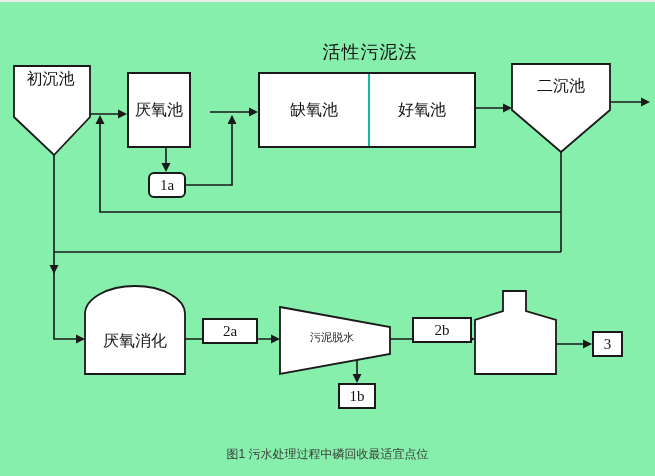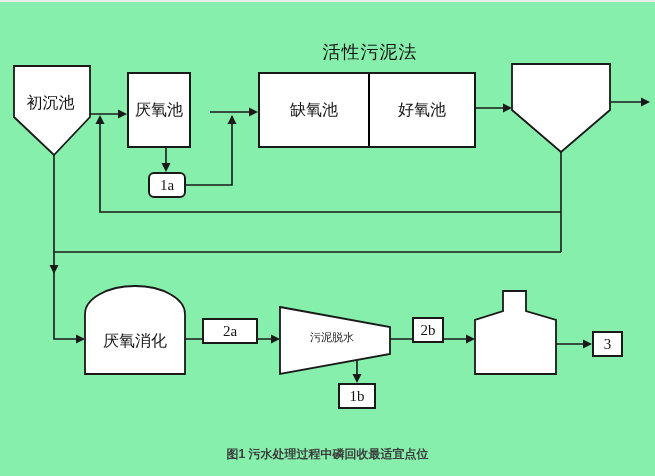--- a/index.html
+++ b/index.html
@@ -5,26 +5,26 @@
   * { margin: 0; padding: 0; box-sizing: border-box; }
   html, body { width: 655px; height: 476px; background: #ffffff; overflow: hidden; }
   body { font-family: "Liberation Serif", "DejaVu Serif", serif; }
   .canvas { position: relative; width: 655px; height: 476px; background: #86efac; border-top: 2px solid #ececec; }
   .flow-svg { position: absolute; left: 0; top: 0; }
   .lbl { position: absolute; color: #141414; font-size: 16px; text-align: center; line-height: 1.15; white-space: nowrap; }
   .title { font-size: 18px; letter-spacing: 1px; }
   .box { position: absolute; background: #ffffff; border: 2px solid #1a1a1a; display: flex; align-items: center; justify-content: center; color: #141414; font-size: 16px; }
   .combo { padding: 0; }
   .cell { display: flex; align-items: center; justify-content: center; height: 100%; }
-  .cell-left { flex: 0 0 110px; border-right: 2px solid #000000; }
+  .cell-left { flex: 0 0 110px; border-right: 2px solid #14b8a6; }
   .cell-right { flex: 1; }
   .small { font-size: 15px; }
   .caption { position: absolute; left: 0; top: 444px; width: 655px; text-align: center;
              font-family: "Liberation Sans", "DejaVu Sans", sans-serif;
-             font-size: 12px; font-weight: bold; color: #3c3c3c; }
+             font-size: 12px; font-weight: normal; color: #3c3c3c; }
 </style>
 </head>
 <body>
 
 <div class="canvas">
 
   <svg class="flow-svg" width="655" height="476" viewBox="0 0 655 476">
 
     <g stroke="#1a1a1a" stroke-width="1.6" fill="none">
       <path d="M90,112 H125"></path>
@@ -63,21 +63,22 @@
       <path d="M14,64 H90 V115 L54,153 L14,115 Z"></path>
       <path d="M512,62 H610 V108 L561,150 L512,108 Z"></path>
       <path d="M85,372 V312 A50,28 0 0 1 185,312 V372 Z"></path>
       <path d="M280,305 L390,325 V352 L280,372 Z"></path>
       <path d="M475,372 V318 L503,309 V289 H526 V309 L556,318 V372 Z"></path>
     </g>
   </svg>
 
   <div class="lbl title" style="left:280px; top:40px; width:180px;">活性污泥法</div>
 
-  <div class="lbl" style="left:14px; top:92px; width:73px;">初沉池</div>
+  <div class="lbl" style="left:14px; top:68px; width:73px;">初沉池</div>
+  <div class="lbl" style="left:512px; top:75px; width:98px;">二沉池</div>
   <div class="lbl" style="left:85px; top:330px; width:100px;">厌氧消化</div>
   <div class="lbl" style="left:282px; top:329px; width:100px; font-size:11px;">污泥脱水</div>
 
   <div class="box" style="left:127px; top:70px; width:64px; height:76px;">
     <span>厌氧池</span>
   </div>
 
   <div class="box combo" style="left:258px; top:70px; width:218px; height:76px;">
     <div class="cell cell-left">
       <span>缺氧池</span>
@@ -86,21 +87,21 @@
       <span>好氧池</span>
     </div>
   </div>
 
   <div class="box small" style="left:148px; top:170px; width:38px; height:26px;border-radius:6px;">
     <span>1a</span>
   </div>
   <div class="box small" style="left:202px; top:316px; width:56px; height:26px;">
     <span>2a</span>
   </div>
-  <div class="box small" style="left:412px; top:315px; width:32px; height:26px;">
+  <div class="box small" style="left:412px; top:315px; width:60px; height:26px;">
     <span>2b</span>
   </div>
   <div class="box small" style="left:338px; top:381px; width:38px; height:26px;">
     <span>1b</span>
   </div>
   <div class="box small" style="left:592px; top:329px; width:31px; height:26px;">
     <span>3</span>
   </div>
 
   <div class="caption">图1 污水处理过程中磷回收最适宜点位</div>

